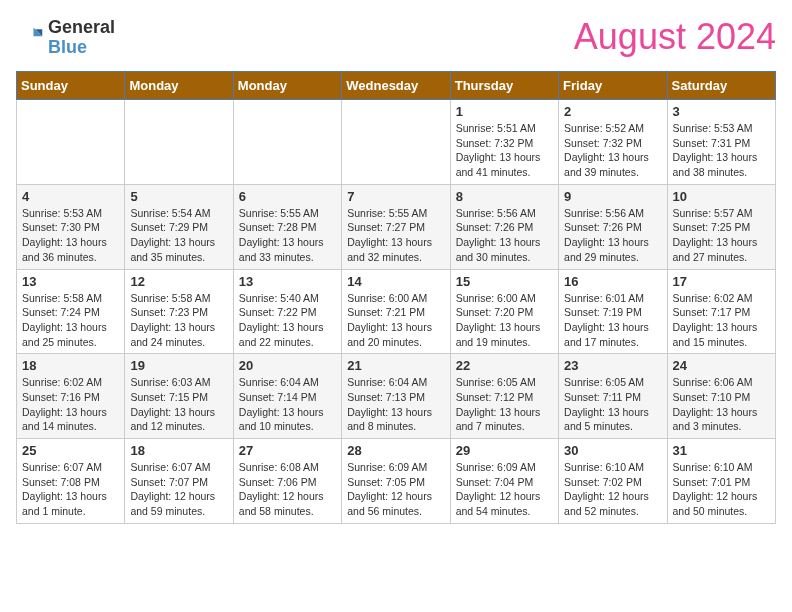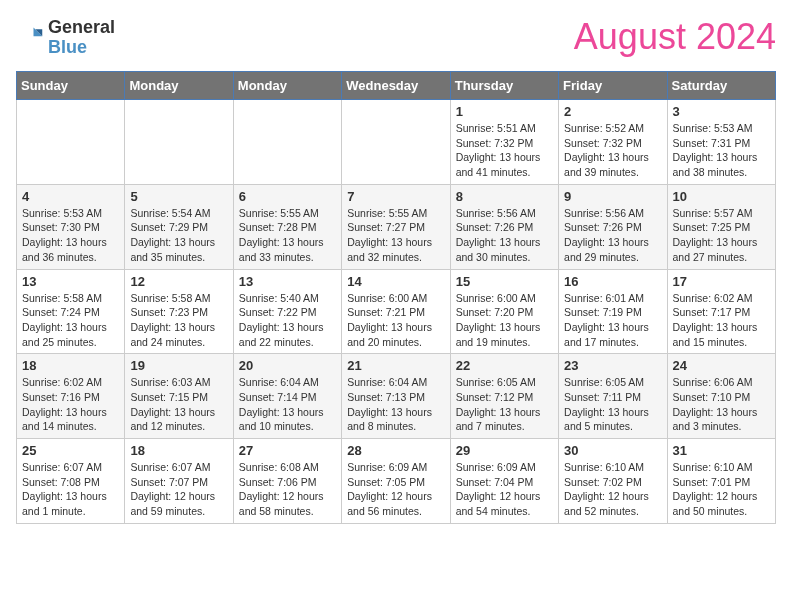--- a/index.html
+++ b/index.html
@@ -41,21 +41,21 @@
     .location {
       font-size: 16px;
       color: #555;
     }
     .calendar {
       width: 100%;
       border-collapse: collapse;
       font-size: 11px;
     }
     .calendar thead th {
-      background-color: #737373;
+      background-color: #a16207;
       color: #fff;
       padding: 6px 4px;
       text-align: left;
       font-size: 13px;
       font-weight: bold;
       border: 1px solid #4a7ab5;
     }
     .calendar tbody td {
       border: 1px solid #ccc;
       vertical-align: top;

